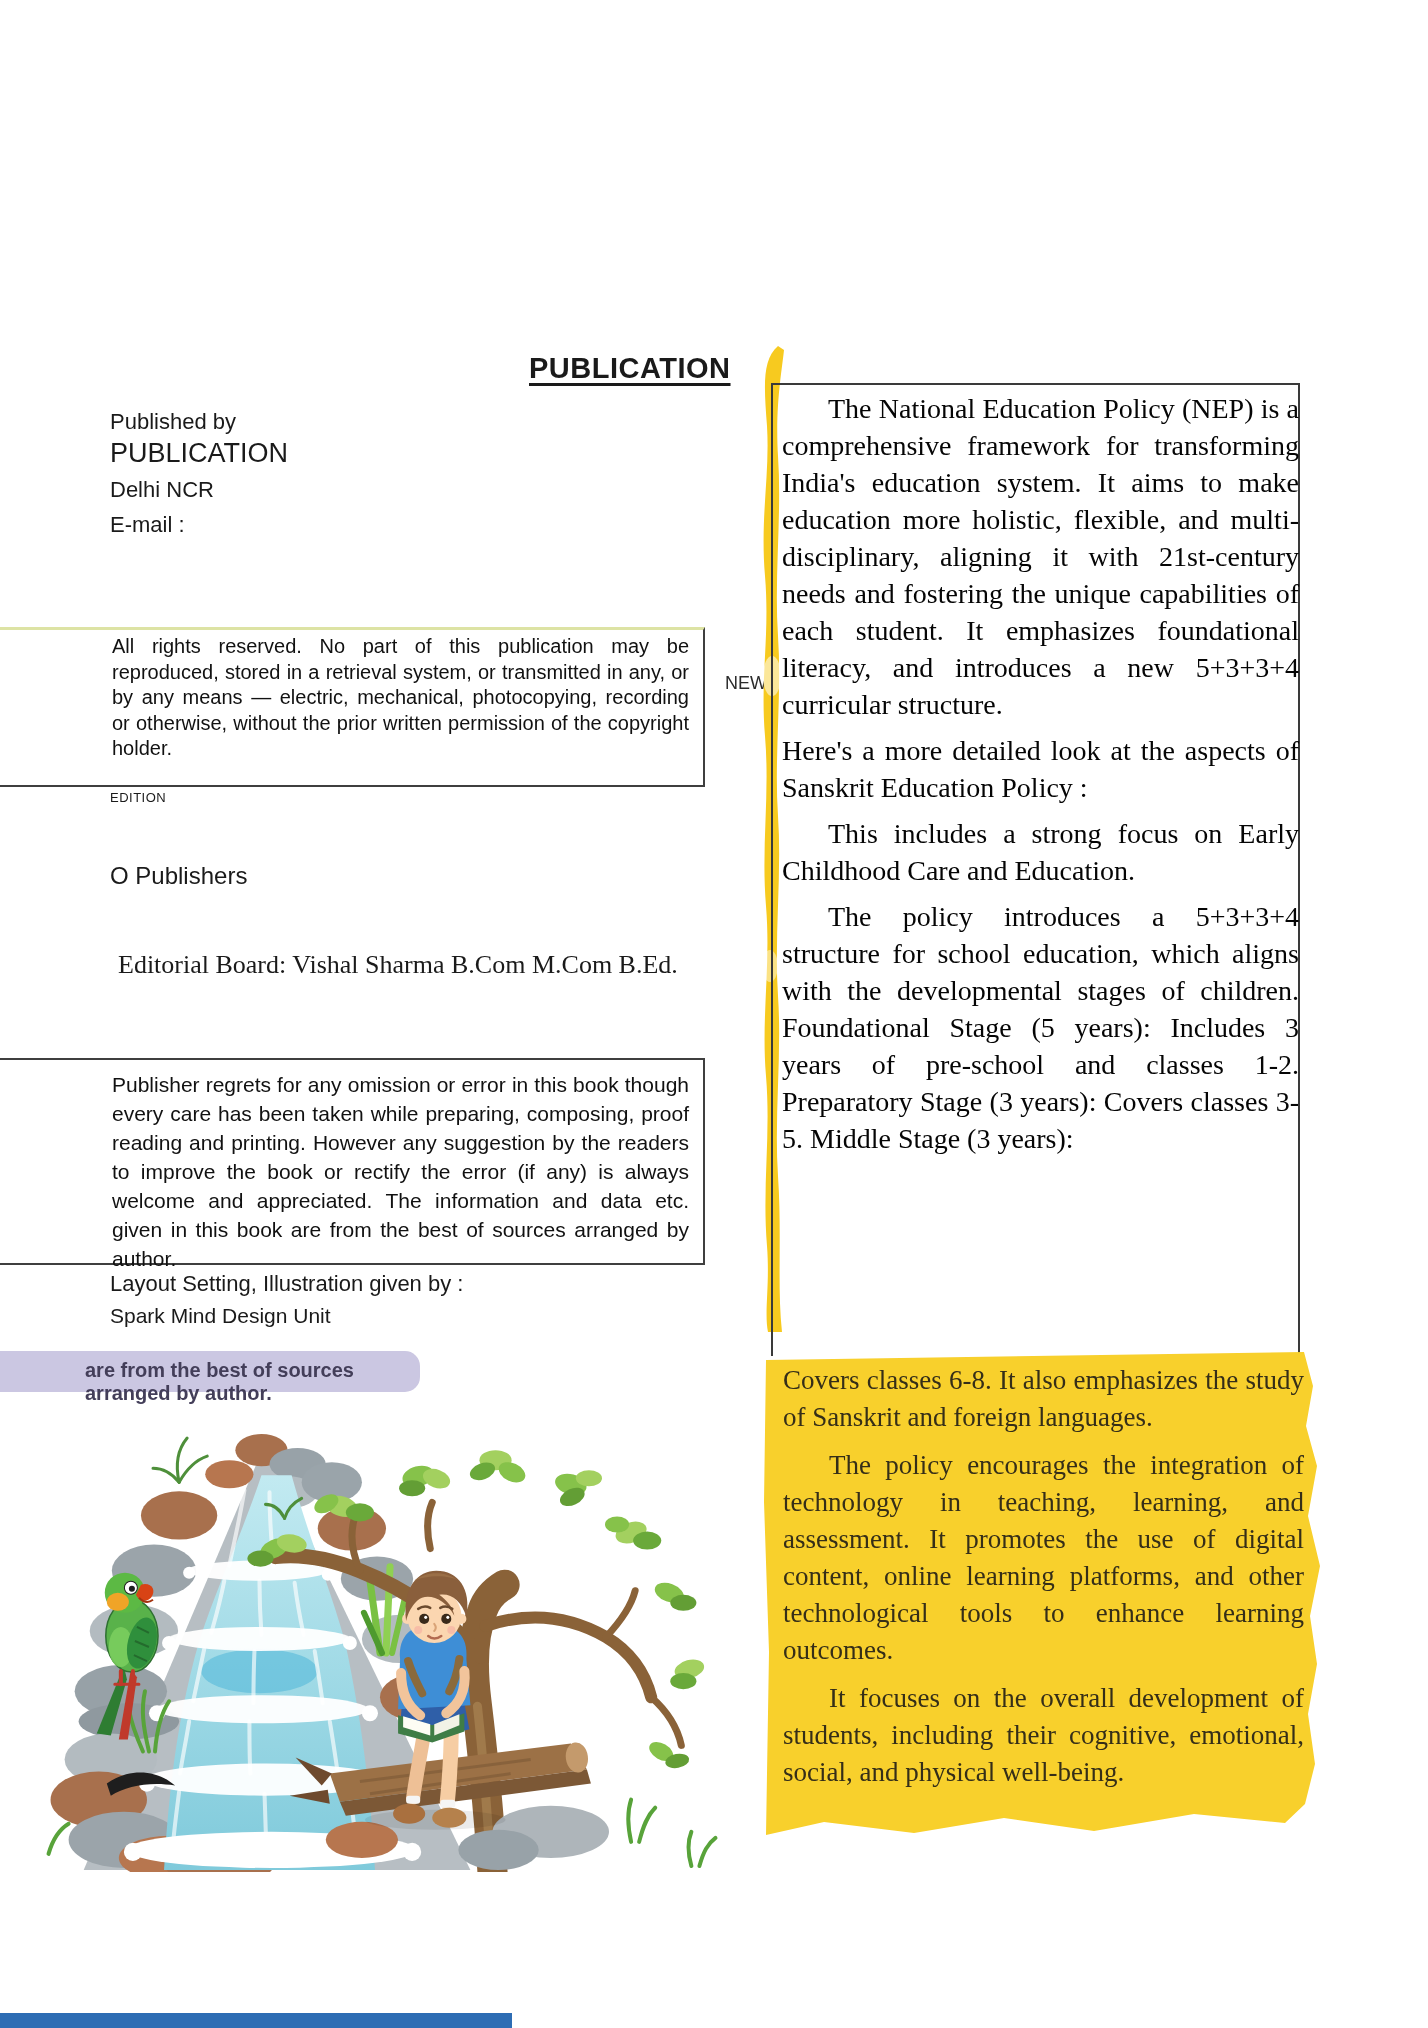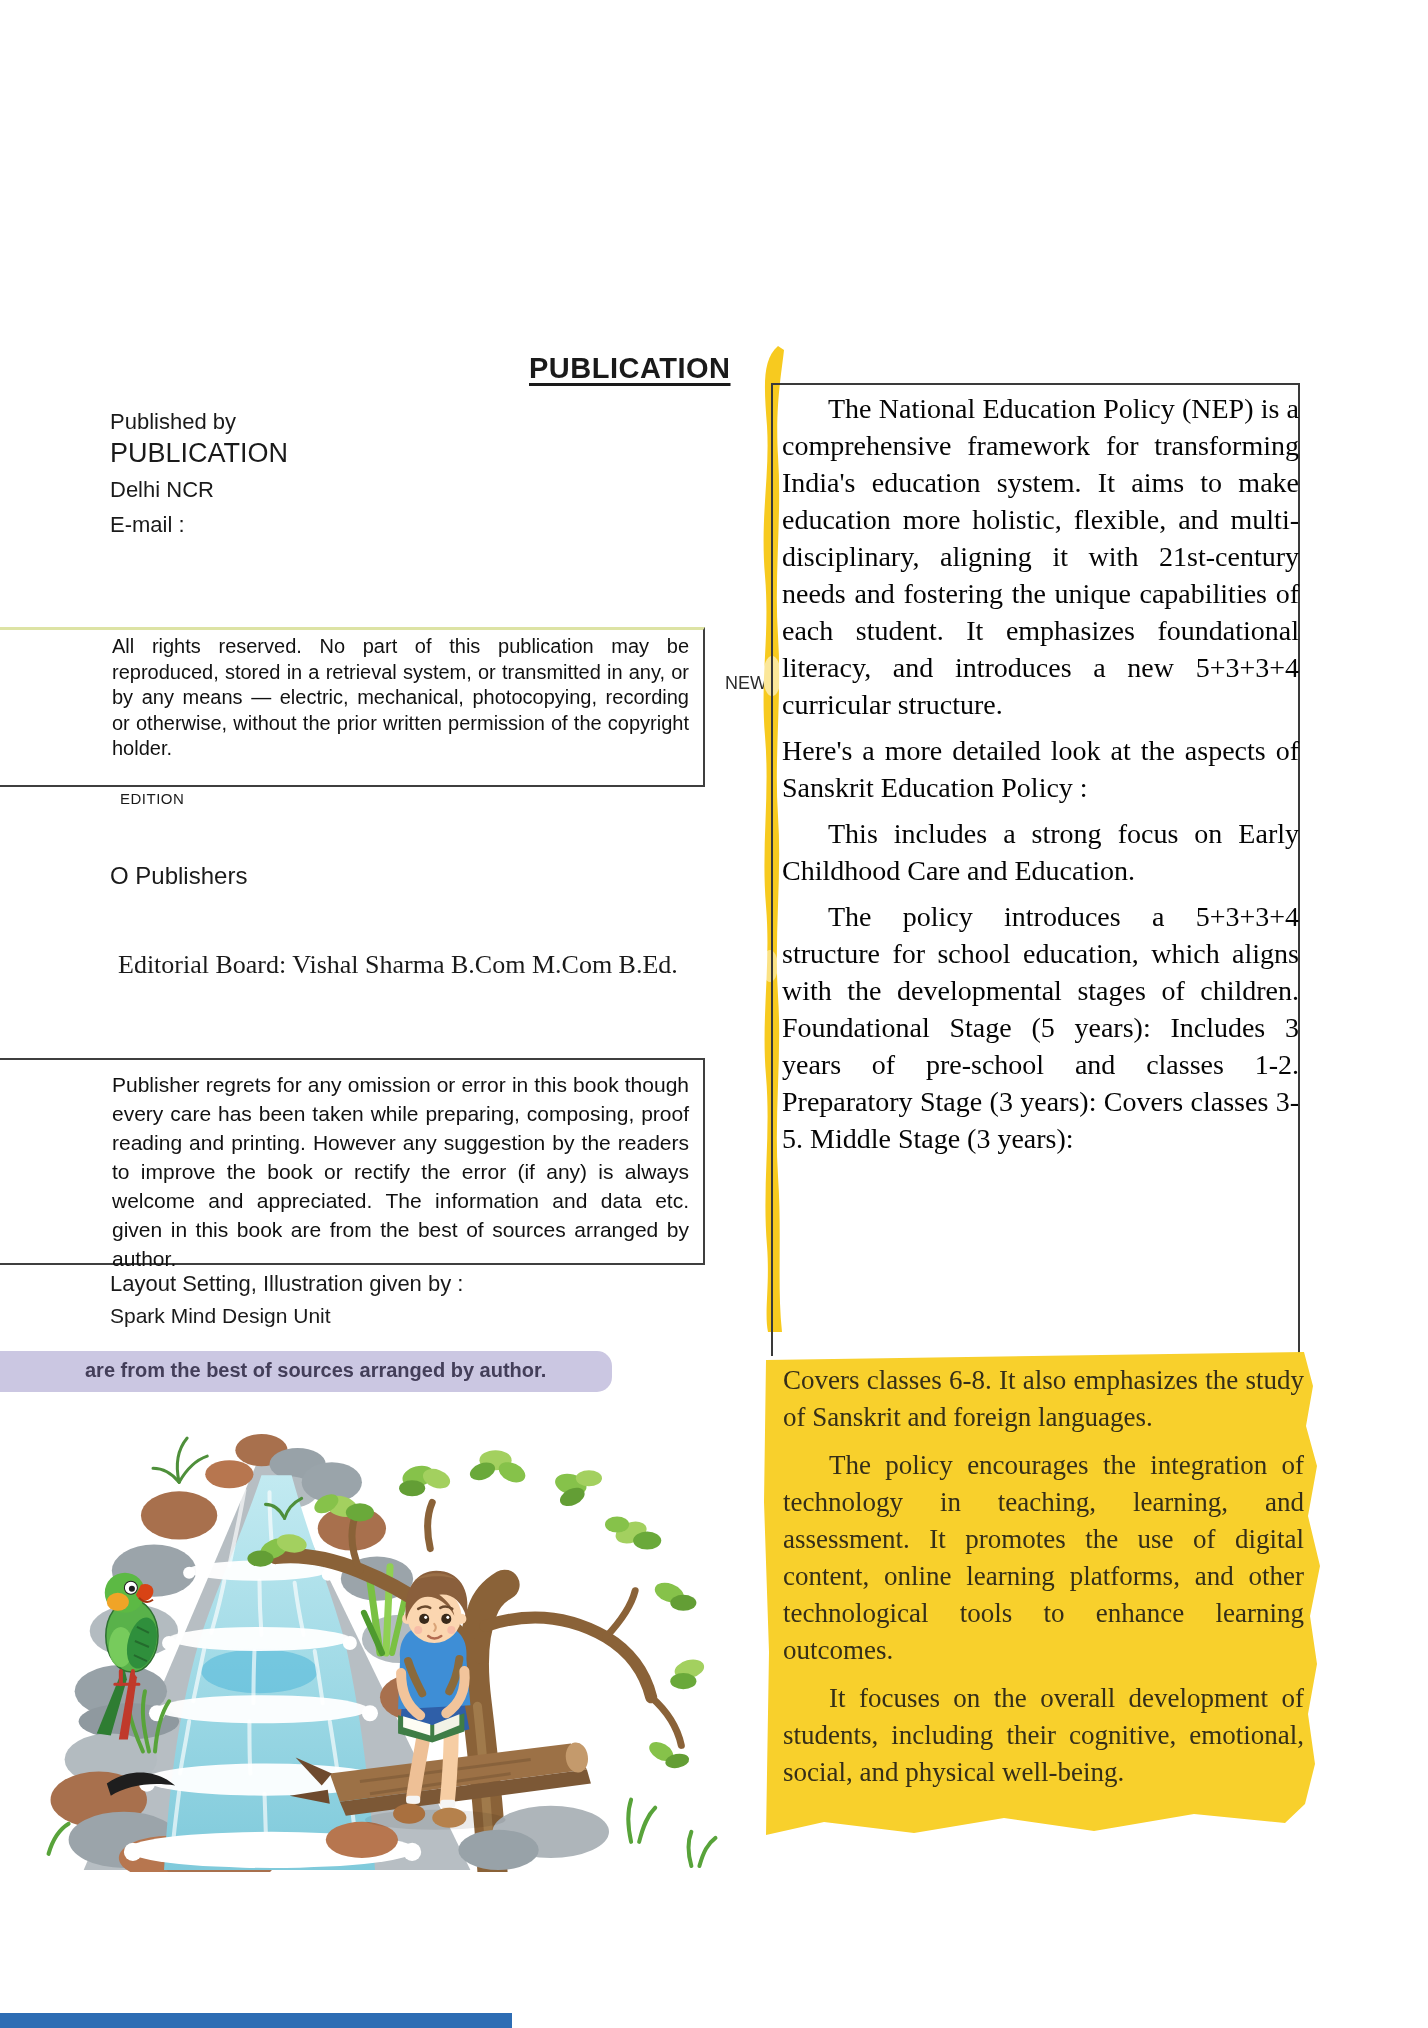--- a/index.html
+++ b/index.html
@@ -13,29 +13,29 @@
   .pub-line{margin:0;left:110px;}
   .pb1{top:398px;font-size:22px;margin-top:11px;}
   .pb2{top:438px;font-size:27px;}
   .pb3{top:477px;font-size:22px;}
   .pb4{top:512px;font-size:22px;}
   
   .copy-box{left:-8px;top:627px;width:713px;height:160px;box-sizing:border-box;
             border:2px solid #3f3f3f;border-top:3px solid #dde3a4;background:#fff;}
   .copy-box p{margin:4px 14px 0 118px;font-size:20px;line-height:25.5px;text-align:justify;color:#111;}
   .new-label{left:725px;top:641px;font-size:18px;color:#2b2b2b;margin-top:32px;}
-  .edition{left:120px;top:790px;font-size:15px;letter-spacing:.5px;}
+  .edition{left:110px;top:790px;font-size:13px;letter-spacing:.5px;}
   .publishers{left:110px;top:862px;font-size:24px;}
   .editorial{left:118px;top:950px;font-size:26px;font-family:"Liberation Serif",serif;text-align:center;}
   .regret-box{left:-8px;top:1058px;width:713px;height:207px;box-sizing:border-box;
               border:2px solid #3f3f3f;background:#fff;}
   .regret-box p{margin:10px 14px 0 118px;font-size:21px;line-height:29px;text-align:justify;color:#111;}
   .layout1{left:110px;top:1271px;font-size:22px;}
   .layout2{left:110px;top:1304px;font-size:21px;}
-  .purple-bar{left:0;top:1351px;width:612px;height:41px;background:#cbc7e2;
+  .purple-bar{left:0;top:1351px;width:420px;height:41px;background:#cbc7e2;
               border-radius:0 15px 15px 0;}
   .purple-bar span{position:absolute;left:85px;top:8px;font-size:20px;font-weight:600;color:#433e59;}
   
   .right-frame{left:771px;top:383px;width:529px;height:973px;box-sizing:border-box;
                border:2px solid #3a3a3a;border-bottom:none;}
   .right-text{left:782px;top:390px;width:517px;font-family:"Liberation Serif",serif;
               font-size:28px;line-height:37px;color:#050505;text-align:justify;}
   .right-text p{margin:0 0 9px 0;}
   .right-text p.ind{text-indent:46px;}
   .hl-bg{left:764px;top:1352px;width:556px;height:487px;background:#f8d02c;

